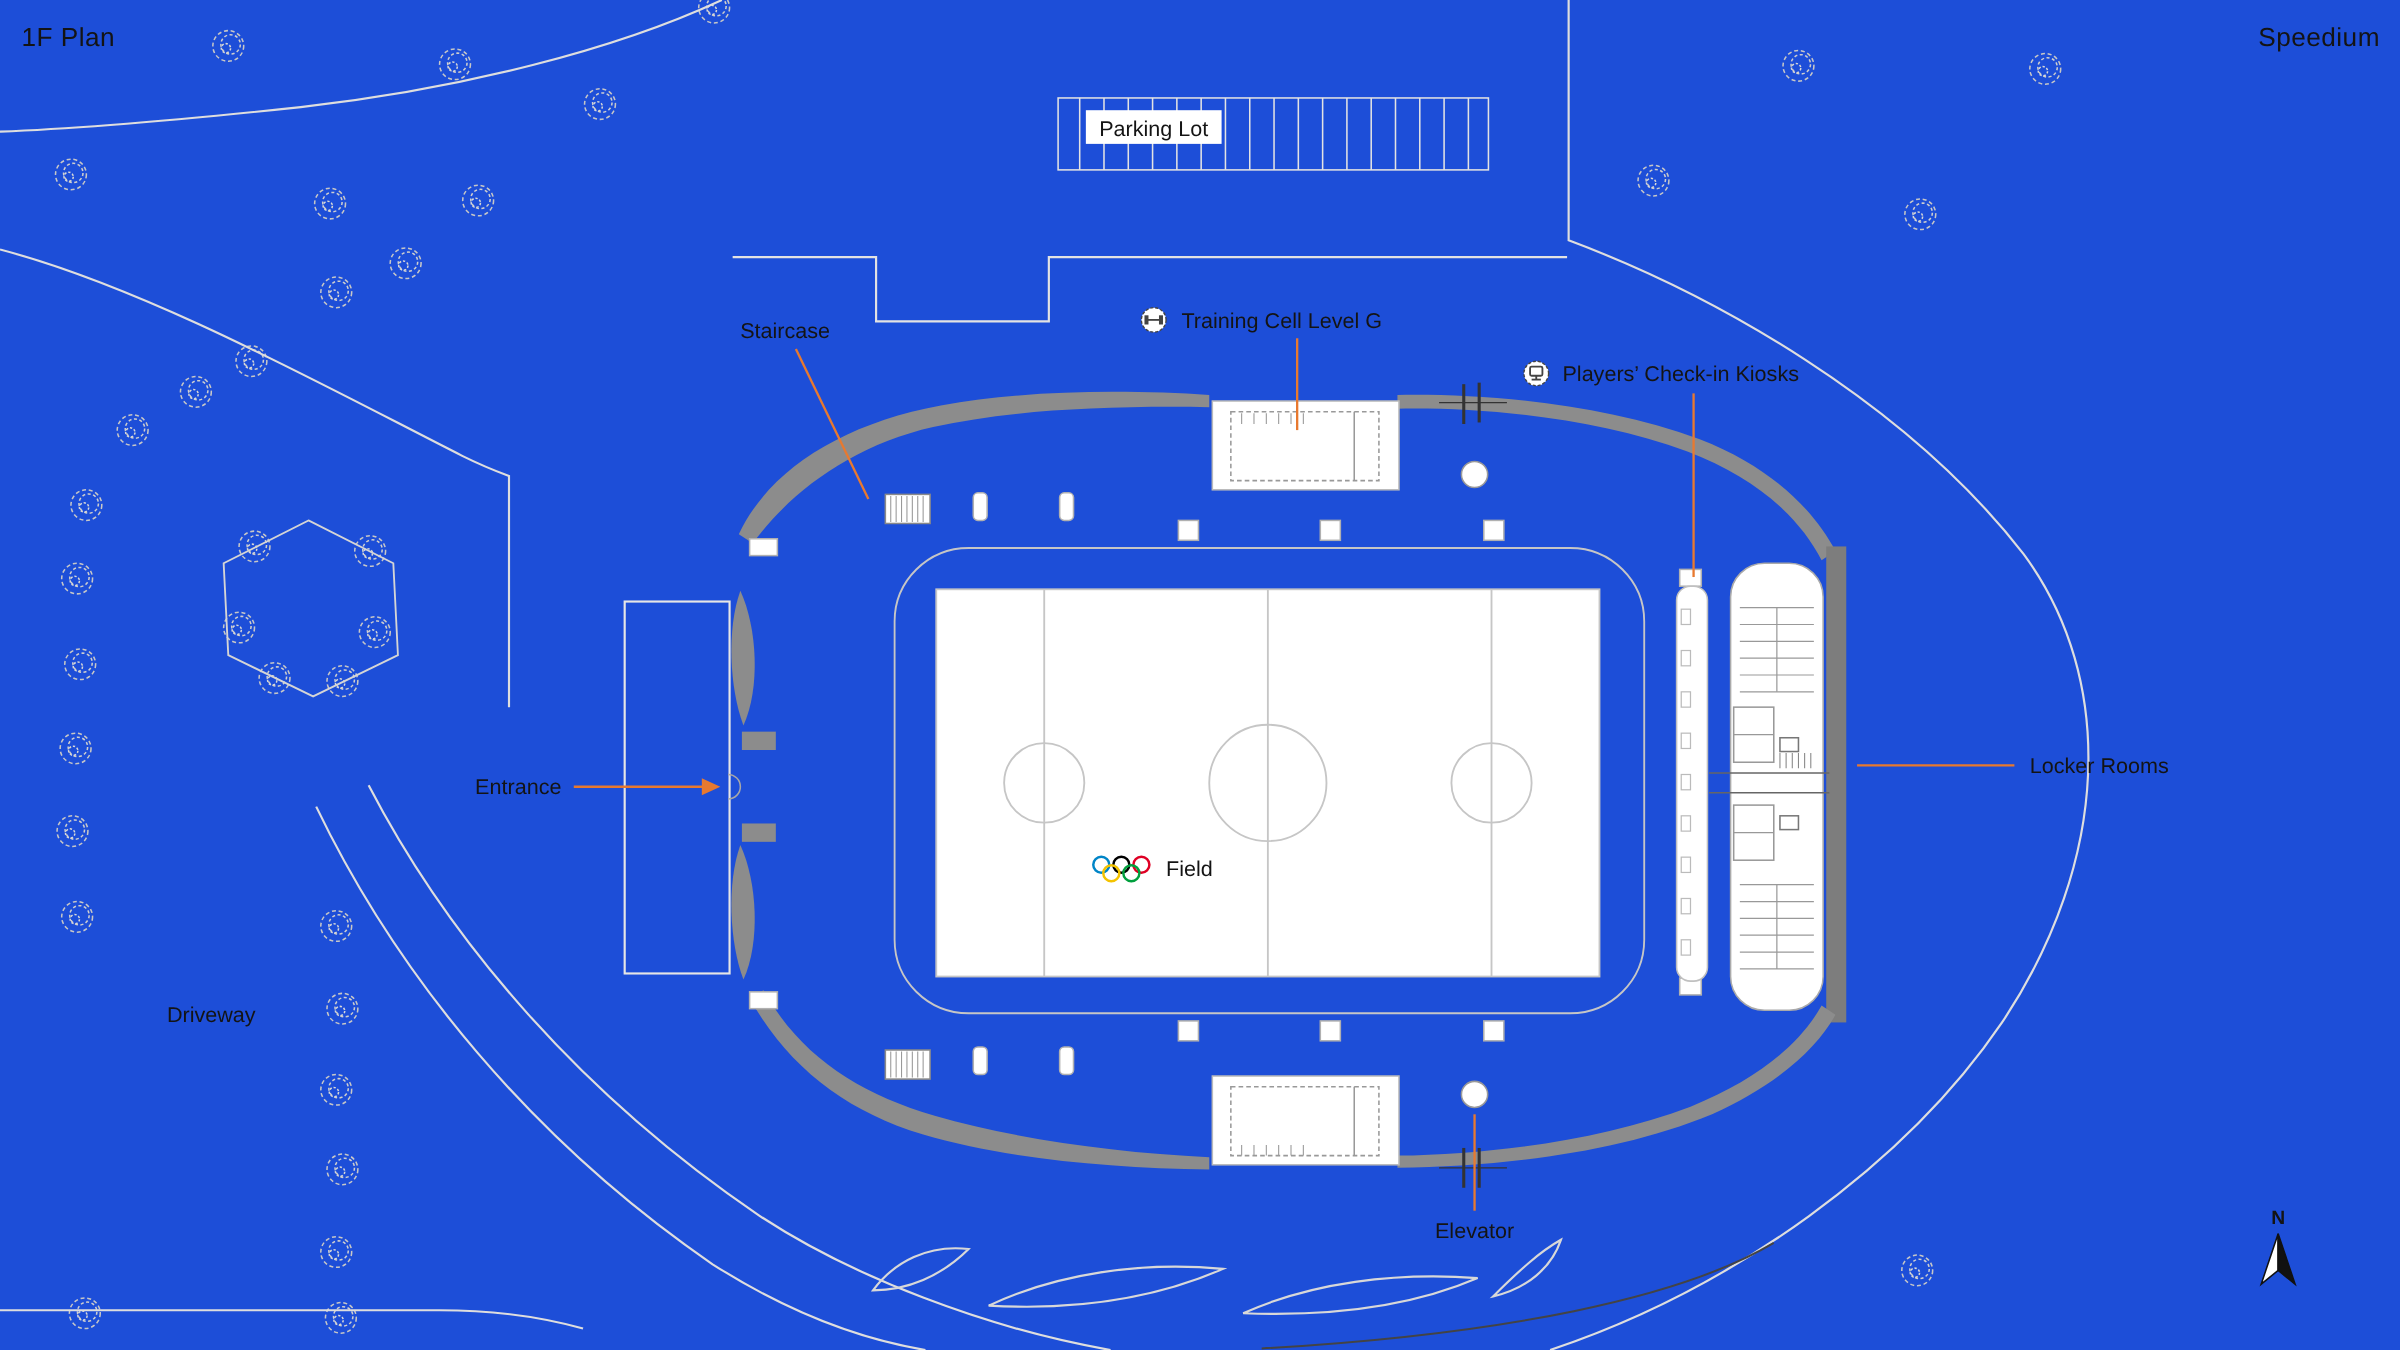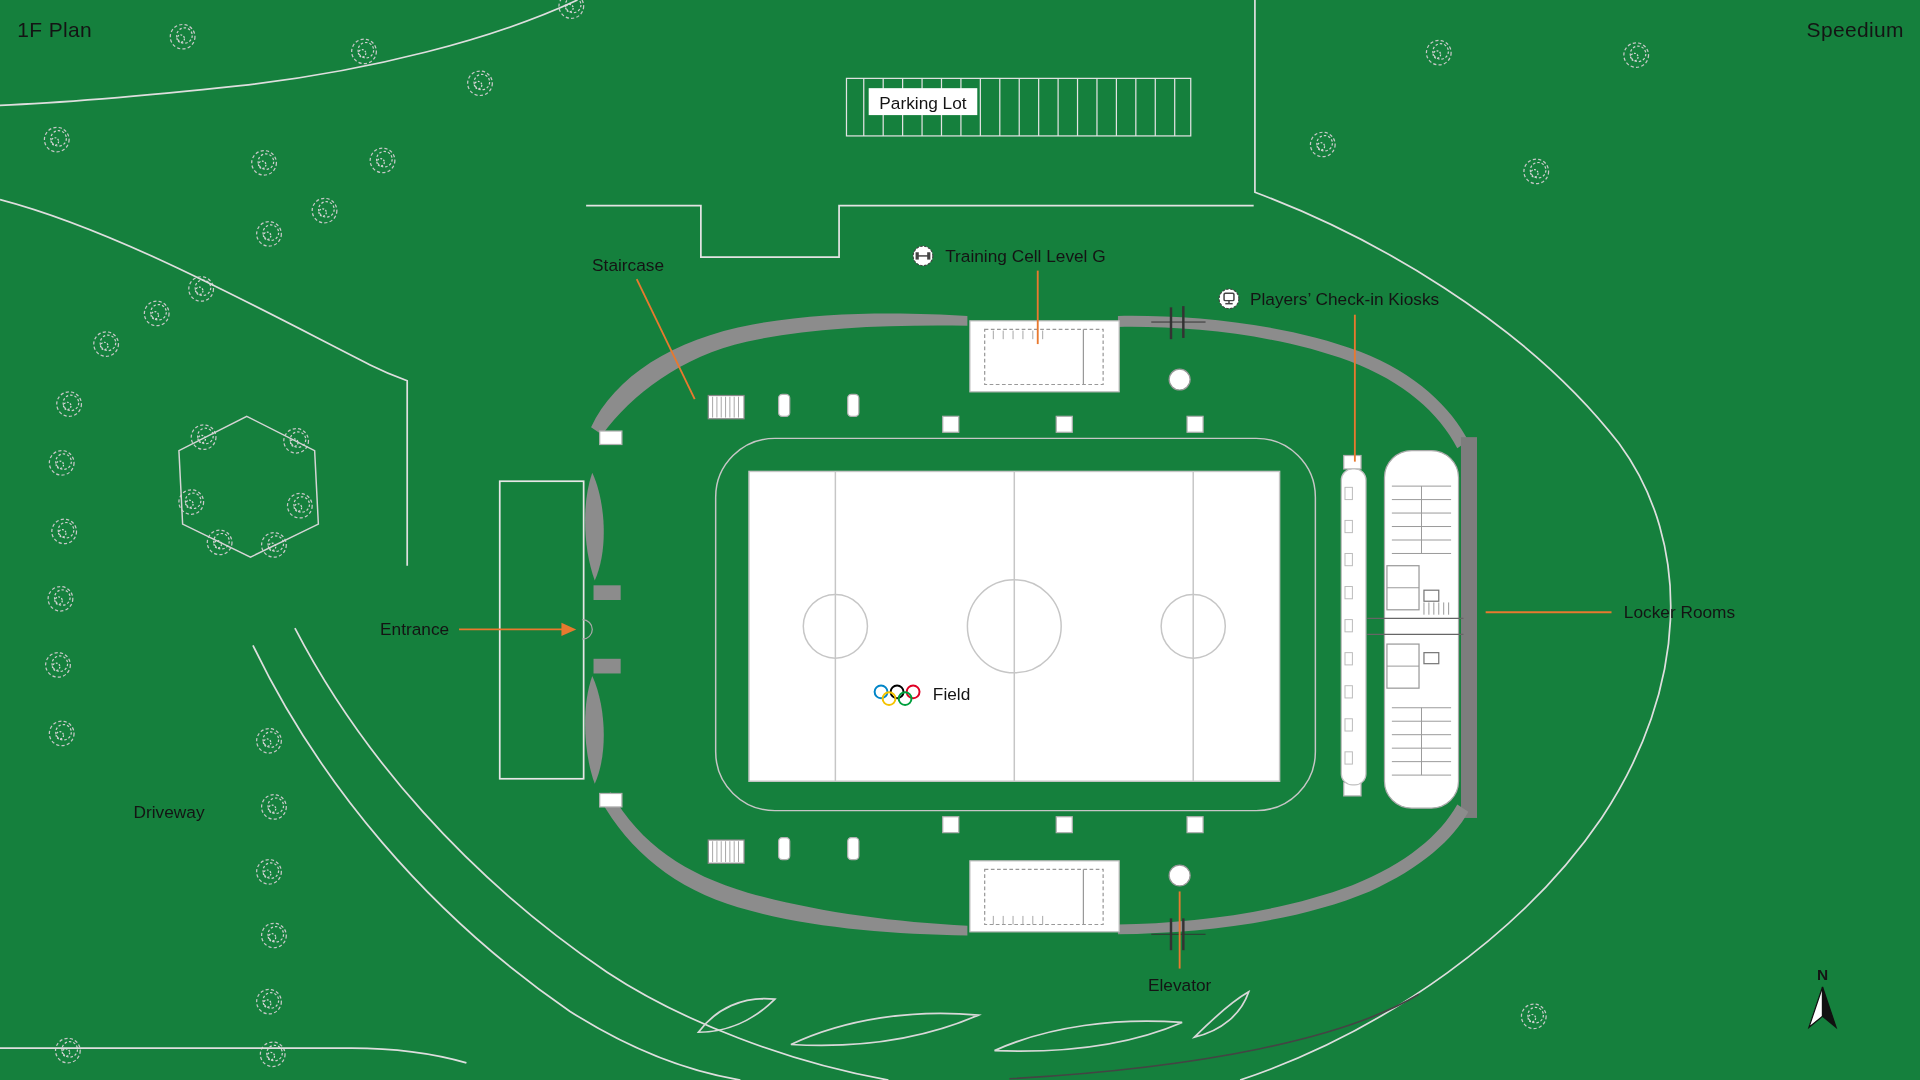--- a/index.html
+++ b/index.html
@@ -1,16 +1,16 @@
 <!DOCTYPE html>
 <html style="--accent: #E8792F;"><head>
 <meta charset="utf-8">
 <style>
   html,body{margin:0;padding:0;background:#ffffff;}
-  .canvas{position:relative;width:1920px;height:1080px;background:#15803d;overflow:hidden;
+  .canvas{position:relative;width:1920px;height:1080px;background:#1d4ed8;overflow:hidden;
           font-family:"Liberation Sans",sans-serif;}
   svg{display:block;}
   svg text{font-family:"Liberation Sans",sans-serif;fill:#141414;}
   .lbl{font-size:14px;}
   .title{font-size:17px;font-weight:500;letter-spacing:.3px;}
   .accent{stroke:var(--accent,#E8792F);}
   .accent-fill{fill:var(--accent,#E8792F);}
 </style>
 </head>
 <body>

